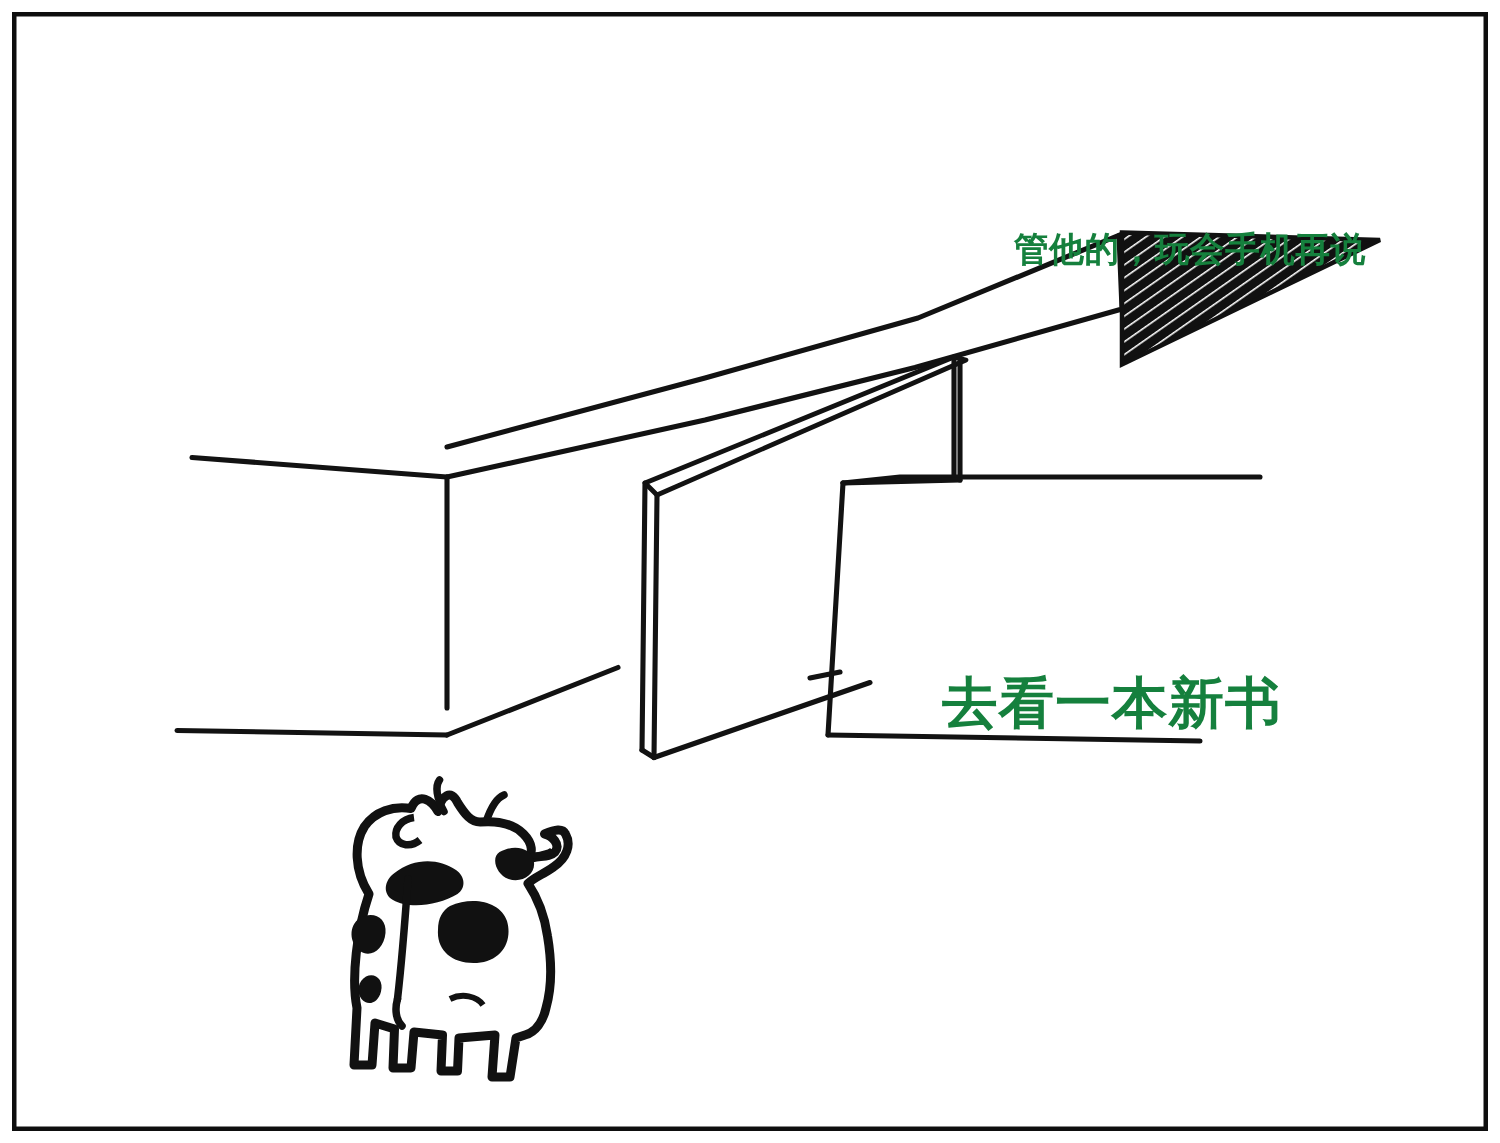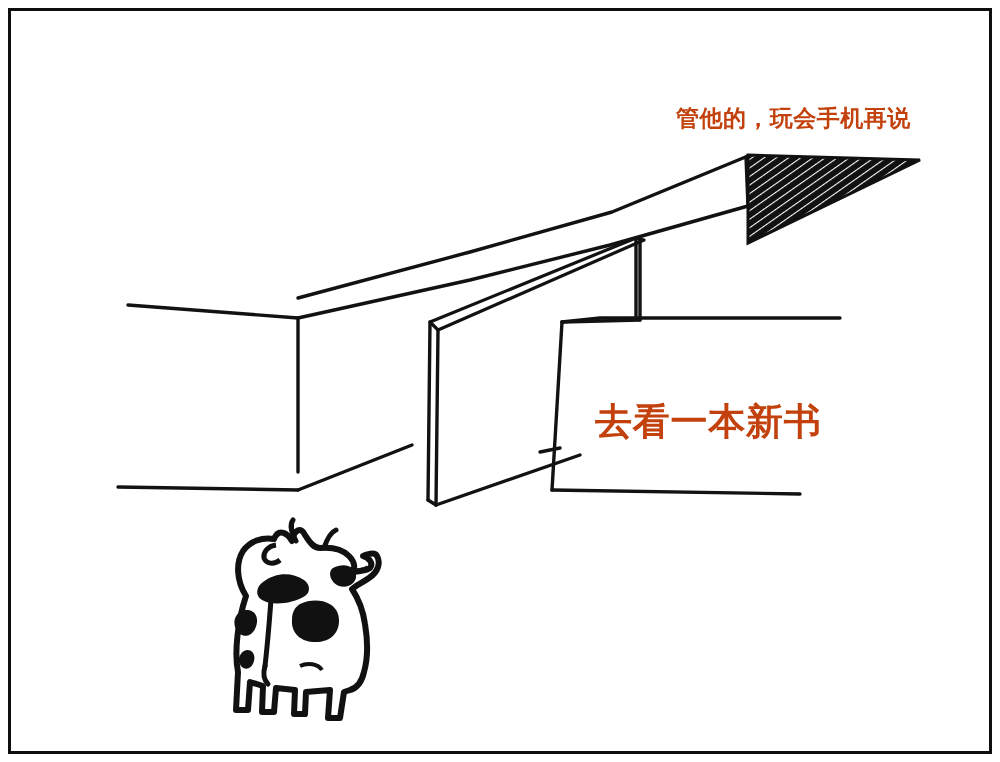--- a/index.html
+++ b/index.html
@@ -33,33 +33,34 @@
   }
   .art-layer {
     position: absolute;
     left: 0;
     top: 0;
     width: 1000px;
     height: 762px;
   }
   .caption {
     position: absolute;
-    color: #c2410c;
+    color: #15803d;
     font-weight: 700;
     line-height: 1.18;
     white-space: pre;
     letter-spacing: 0.02em;
+    margin-top: 48px;
   }
   #caption-left {
     left: 50px;
     top: 358px;
     font-size: 37px;
   }
   #caption-right {
-    left: 595px;
+    left: 628px;
     top: 400px;
     font-size: 37px;
     font-family: Liberation Serif, serif;
   }
   #caption-top {
     left: 676px;
     top: 105px;
     font-size: 23px;
   }
 </style>

